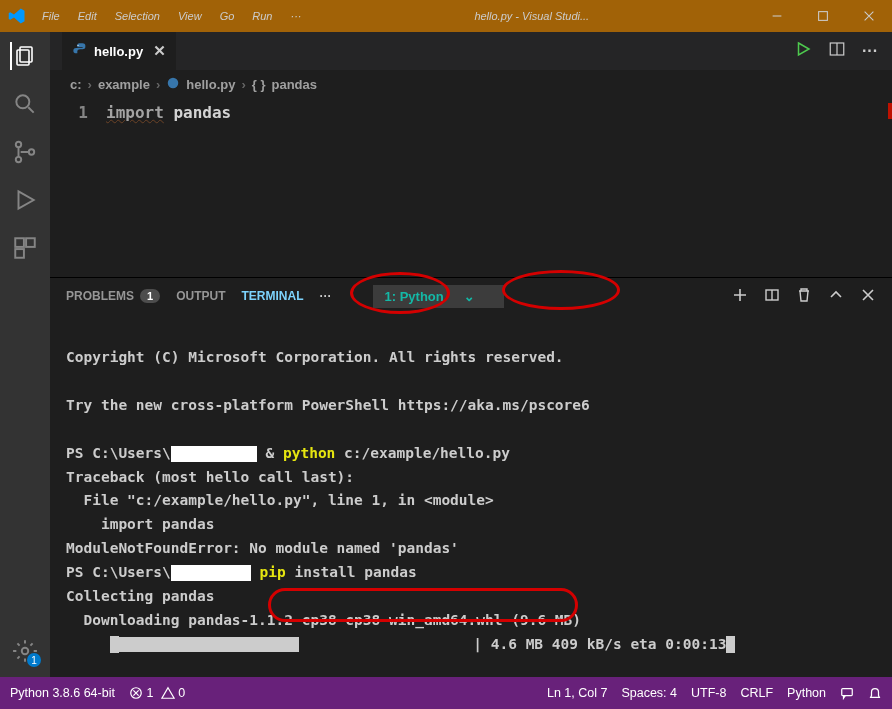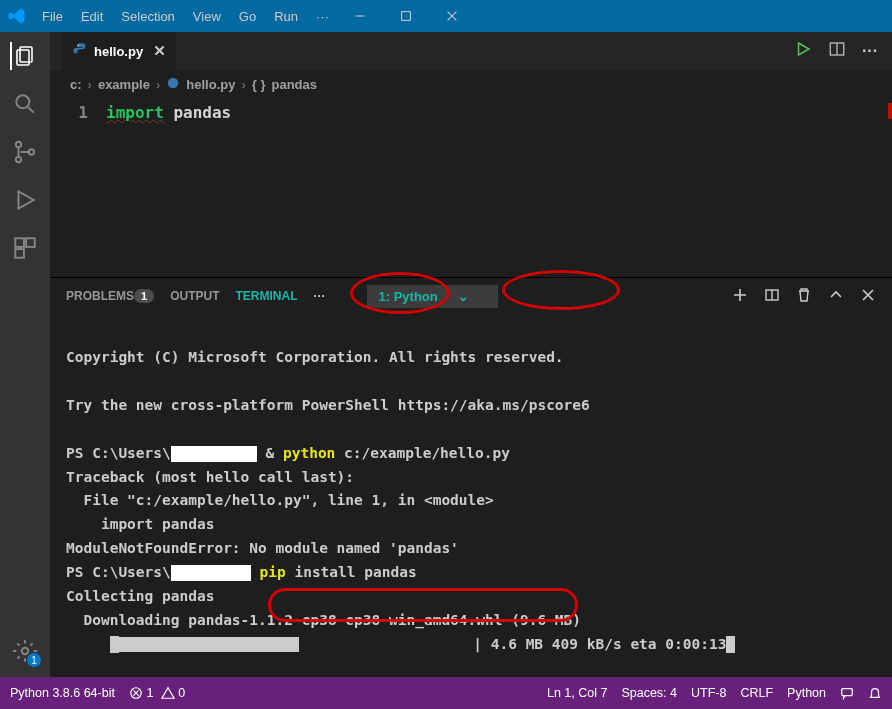--- a/index.html
+++ b/index.html
@@ -8,26 +8,27 @@
     background: #1e1e1e;
     color: #cccccc;
     width: 892px;
     height: 709px;
     overflow: hidden;
     display: flex;
     flex-direction: column;
   }
   .titlebar {
     height: 32px;
-    background: #0369a1;
+    background: #a16207;
     display: flex;
     align-items: center;
-    font-size: 13px;
+    font-size: 11px;
     color: #cccccc;
     padding-left: 8px;
+    font-style: italic;
   }
   .titlebar .logo svg { width: 18px; height: 18px; display:block;}
   .titlebar .menu { display: flex; gap: 2px; margin-left: 8px; }
   .titlebar .menu span { padding: 4px 8px; cursor: default; }
   .titlebar .title { flex:1; text-align:center; color:#cccccc; white-space:nowrap; overflow:hidden; }
   .titlebar .wincontrols { display:flex; }
   .titlebar .wincontrols div { width:46px; height:32px; display:flex; align-items:center; justify-content:center; }
   .main { flex:1; display:flex; min-height:0; }
   .activitybar {
     width: 50px;
@@ -47,27 +48,27 @@
   .tab .pyicon svg{width:16px;height:16px;}
   .tab .close { color:#ccc; font-size:15px; margin-left:4px;}
   .tabs .tabactions { margin-left:auto; display:flex; gap:16px; padding-right:14px; align-items:center; color:#ccc;}
   .tabs .tabactions svg { width:18px; height:18px;}
   .breadcrumb { padding:6px 20px; font-size:13px; color:#a0a0a0; display:flex; align-items:center; gap:6px;}
   .breadcrumb .sep { color:#666;}
   .breadcrumb svg{width:14px;height:14px;}
   .code-area { flex:1; display:flex; font-family:Consolas, monospace; font-size:16px; position:relative; min-height:0;}
   .gutter { width:56px; text-align:right; color:#858585; padding:4px 18px 0 0;}
   .code { padding-top:4px; color:#d4d4d4;}
-  .code .kw { color:#22c55e; text-decoration: underline wavy #6b4226 1px;}
+  .code .kw { color:#a3a3a3; text-decoration: underline wavy #6b4226 1px;}
   .code .mod{ color:#d4d4d4;}
   .minimap-mark { position:absolute; right:0; top:4px; width:4px; height:16px; background:#be1100;}
   .panel { height:400px; background:#1e1e1e; border-top:1px solid #000; display:flex; flex-direction:column;}
   .panel-tabs { height:36px; display:flex; align-items:center; gap:16px; padding:0 16px; font-size:12px; color:#969696;}
-  .panel-tabs .ptab { display:flex; align-items:flex-start; position:relative;}
-  .panel-tabs .ptab.active { color:#14b8a6;}
+  .panel-tabs .ptab { display:flex; align-items:flex-start; gap:6px; position:relative;}
+  .panel-tabs .ptab.active { color:#7dd3fc;}
   .countbadge { background:#4d4d4d; color:#fff; border-radius:10px; padding:1px 7px; font-size:11px;}
   .panel-tabs .dots{color:#ccc;}
   .term-select { background:#3c3c3c; border:1px solid #3c3c3c; color:#14b8a6; padding:3px 28px 3px 10px; font-size:13px; position:relative; display:flex; align-items:center;}
   .term-select .chev { margin-left:auto; padding-left:20px;}
   .panel-actions { margin-left:auto; display:flex; gap:16px; align-items:center; color:#ccc;}
   .panel-actions svg { width:16px; height:16px;}
   .terminal-body { flex:1; padding:8px 16px 0 16px; font-family:Consolas, monospace; font-size:14.5px; color:#cccccc; line-height:1.65; overflow:hidden; position:relative; white-space:pre;}
   .terminal-body .yell { color:#e5e510;}
   .terminal-body .scrub { background:#fff; color:#fff; display:inline-block; height:16px; vertical-align:middle;}
   .terminal-body .cursorblk { background:#ccc; display:inline-block; width:9px; height:17px; vertical-align:middle;}
@@ -88,20 +89,21 @@
   </span>
   <div class="menu">
     <span>File</span>
     <span>Edit</span>
     <span>Selection</span>
     <span>View</span>
     <span>Go</span>
     <span>Run</span>
     <span>···</span>
   </div>
+  <div class="title">hello.py - Visual Studi...</div>
   <div class="wincontrols">
     <div>
         <svg viewBox="0 0 16 16" width="14" height="14">
           <path stroke="#ccc" stroke-width="1.2" d="M3 8h10"></path>
         </svg>
       </div>
     <div>
         <svg viewBox="0 0 16 16" width="14" height="14">
           <rect x="3" y="3" width="10" height="10" fill="none" stroke="#ccc" stroke-width="1.2"></rect>
         </svg>

